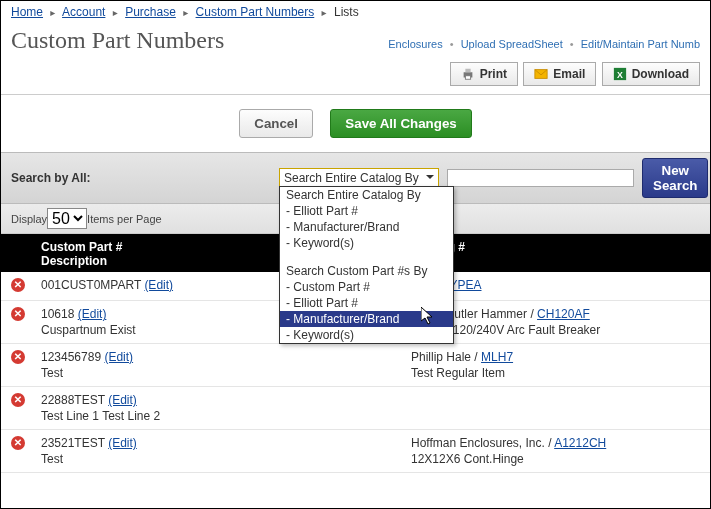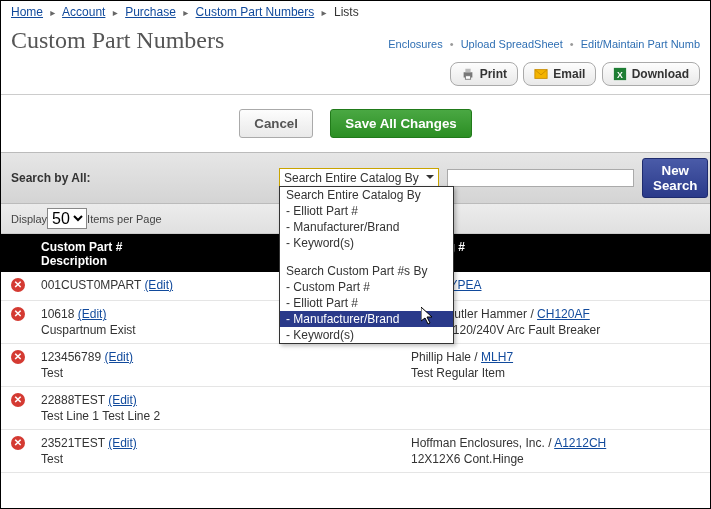--- a/index.html
+++ b/index.html
@@ -41,21 +41,21 @@
     text-align: right;
     padding: 6px 10px 8px 10px;
     border-bottom: 1px solid #ccc;
   }
   .action-btn {
     display: inline-flex;
     align-items: center;
     gap: 5px;
     background: linear-gradient(#fdfdfd,#e9e9e9);
     border: 1px solid #aaa;
-    border-radius: 8px;
+    border-radius: 0;
     padding: 4px 10px;
     font-size: 12px;
     font-weight: bold;
     color: #333;
     cursor: pointer;
     margin-left: 2px;
   }
   .center-actions {
     text-align: center;
     padding: 14px 0;

